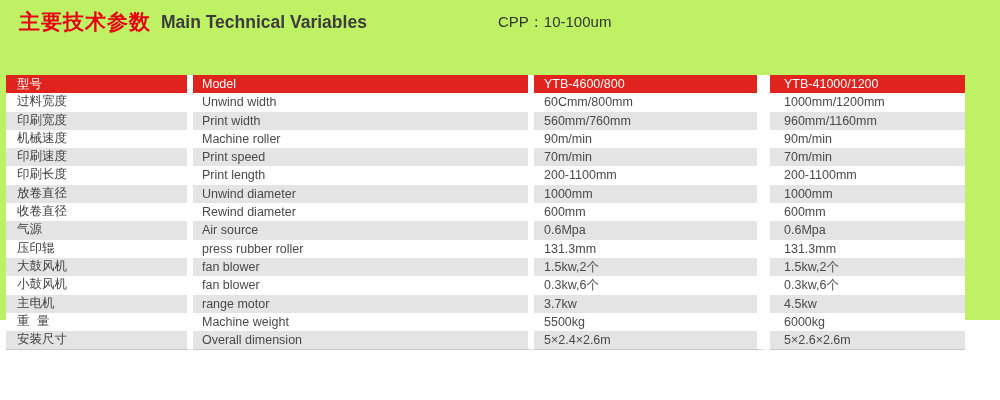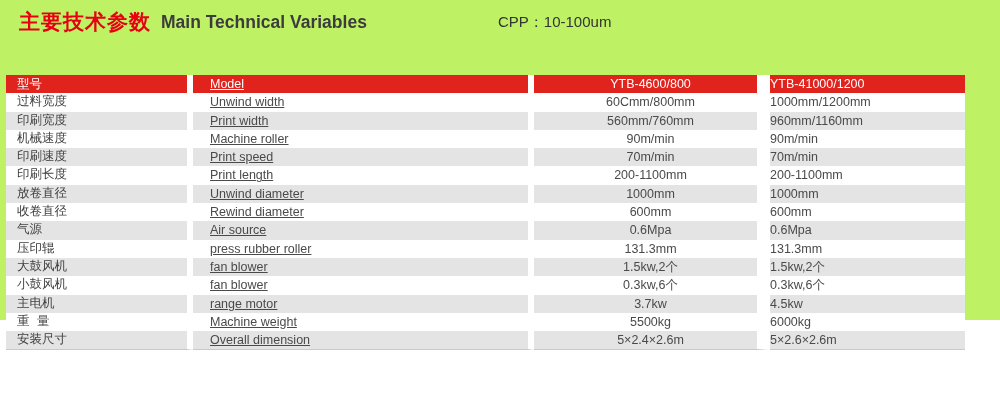--- a/index.html
+++ b/index.html
@@ -14,28 +14,28 @@
   .cpp-note { position: absolute; left: 498px; top: 13px; font-size: 15px; color: #333; white-space: nowrap; }
 
   table.spec { position: absolute; left: 6px; top: 47px; width: 959px; border-collapse: separate; border-spacing: 0; table-layout: fixed; margin-top: 28px; }
   table.spec col.c1 { width: 187px; }
   table.spec col.c2 { width: 341px; }
   table.spec col.c3 { width: 236px; }
   table.spec col.c4 { width: 195px; }
 
   th, td { height: 18.3px; font-size: 12.5px; font-weight: normal; text-align: left; vertical-align: middle; overflow: hidden; white-space: nowrap; padding: 0; line-height: 18.3px; }
   .pad1 { padding-left: 11px; }
-  .pad2 { padding-left: 17px; text-decoration: underline; }
+  .pad2 { padding-left: 9px; }
   .pad3 { padding-left: 10px; }
-  .pad4 { padding-left: 0; }
+  .pad4 { padding-left: 14px; }
 
   thead th { background: #e0231c; color: #ffffff; }
   thead th.g1, tbody td.g1 { border-right: 6px solid #ffffff; }
   thead th.g2, tbody td.g2 { border-right: 6px solid #ffffff; }
-  thead th.g3, tbody td.g3 { border-right: 13px solid #ffffff; text-align: center; }
+  thead th.g3, tbody td.g3 { border-right: 13px solid #ffffff; }
 
   tbody tr:nth-child(even) td { background: #e4e4e4; }
   tbody tr:nth-child(odd) td { background: #ffffff; }
   tbody tr:last-child td { border-bottom: 1px solid #c9c9c9; }
   td.zh { color: #3f3f3f; font-family: Liberation Mono, monospace; }
 </style>
 </head>
 <body>
 
 <div class="page">

